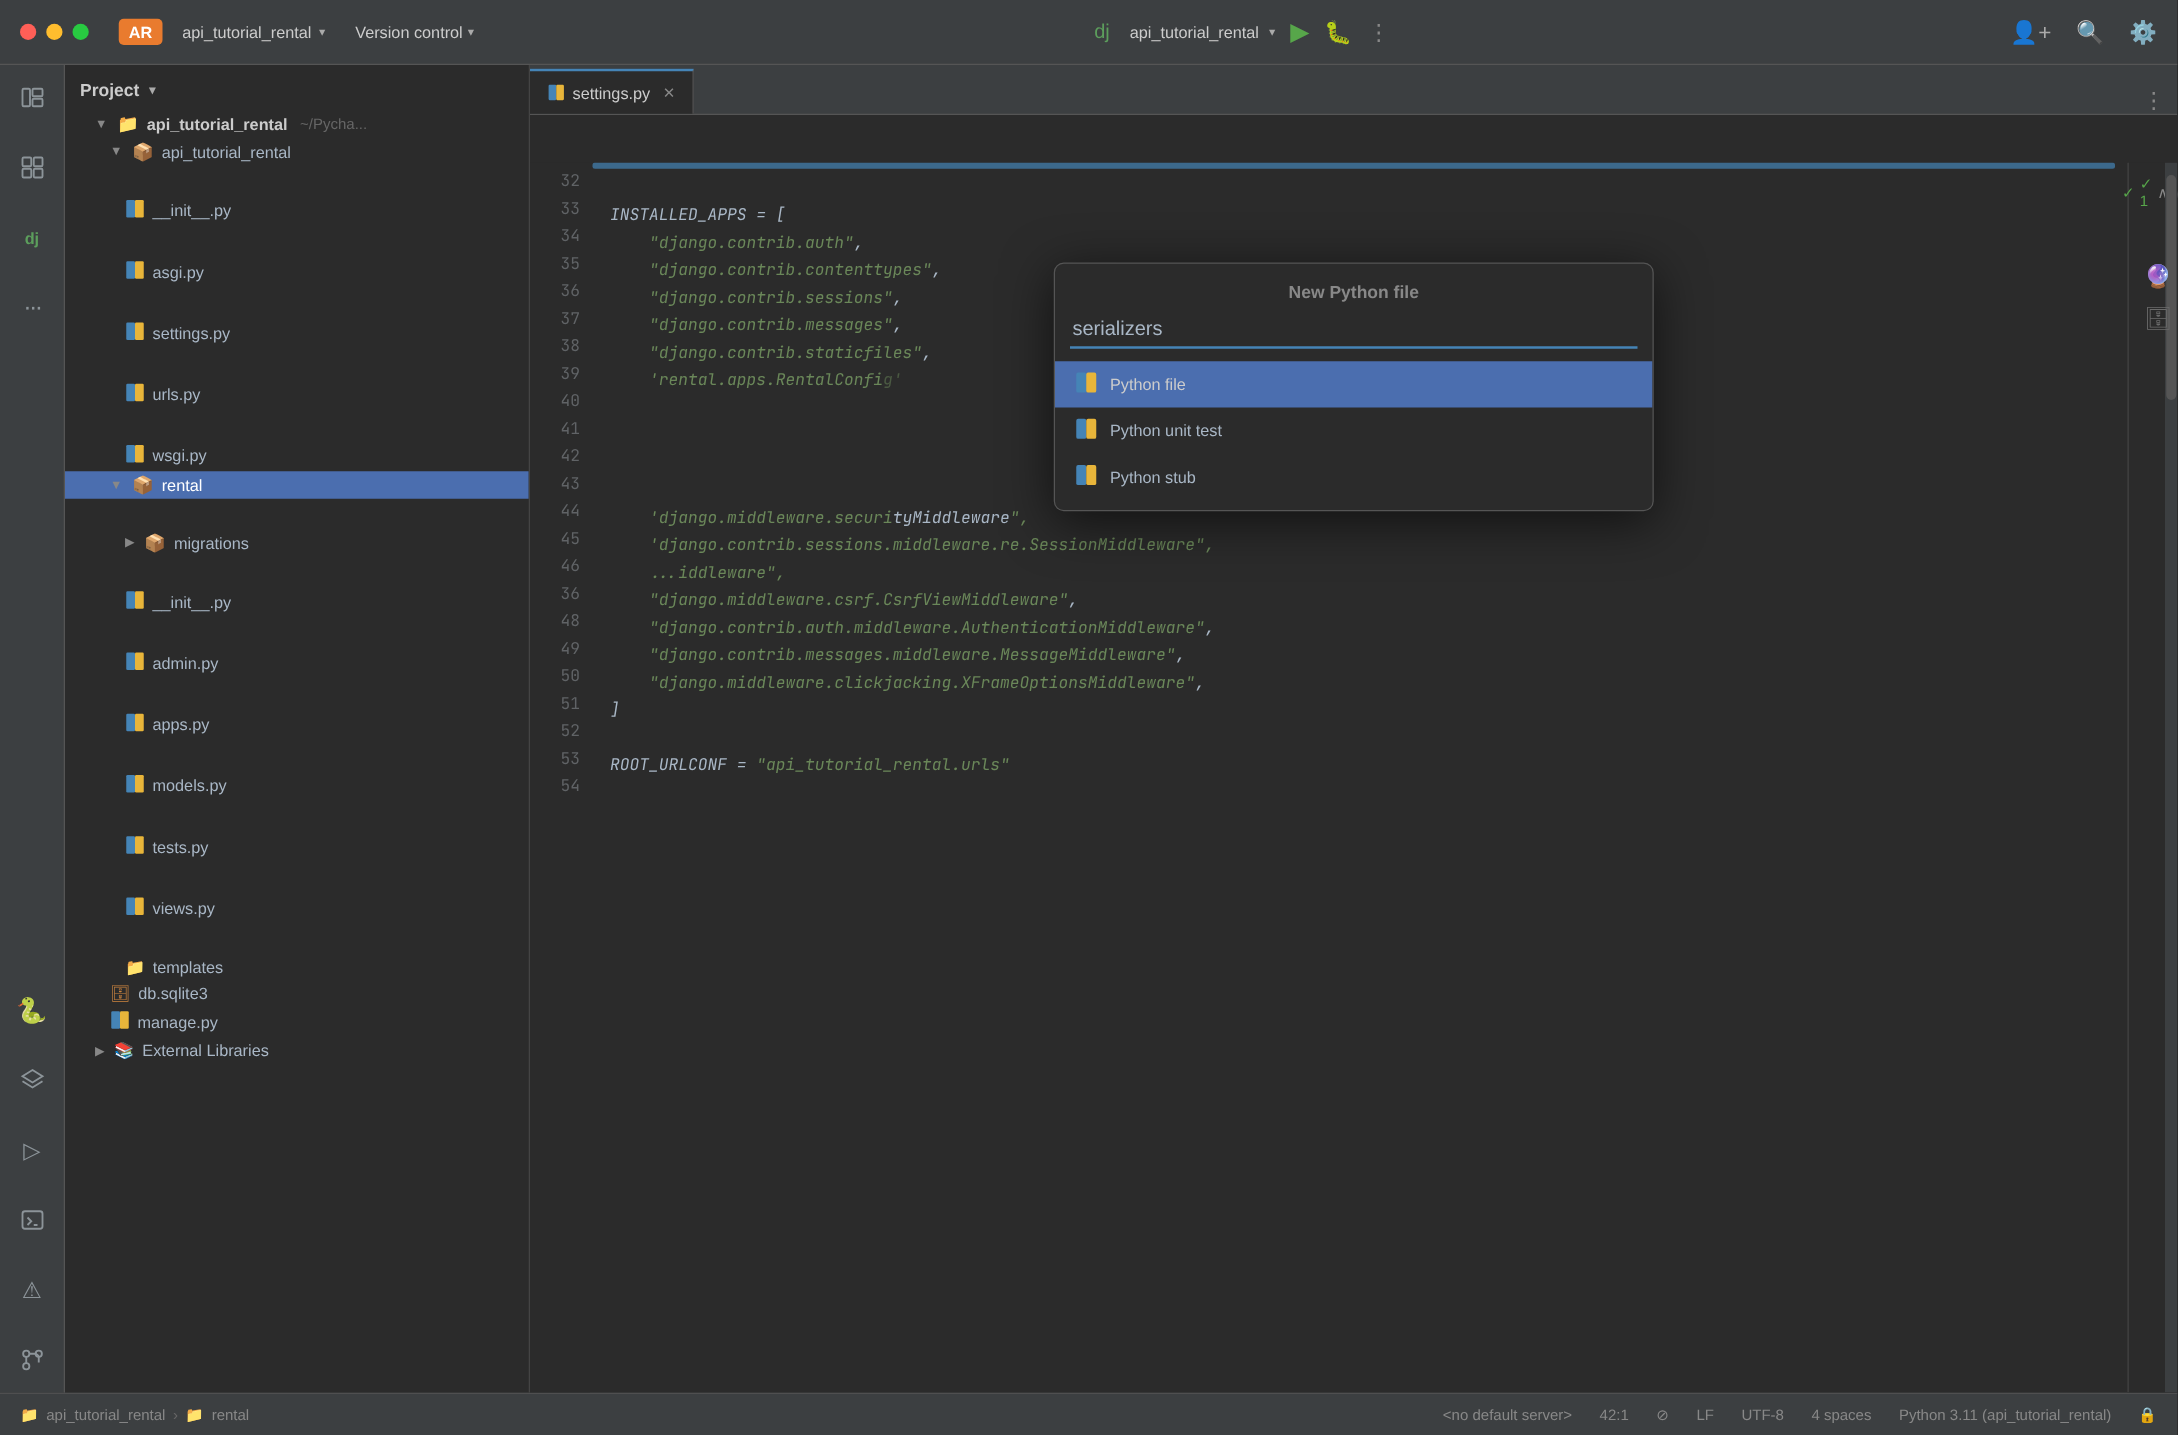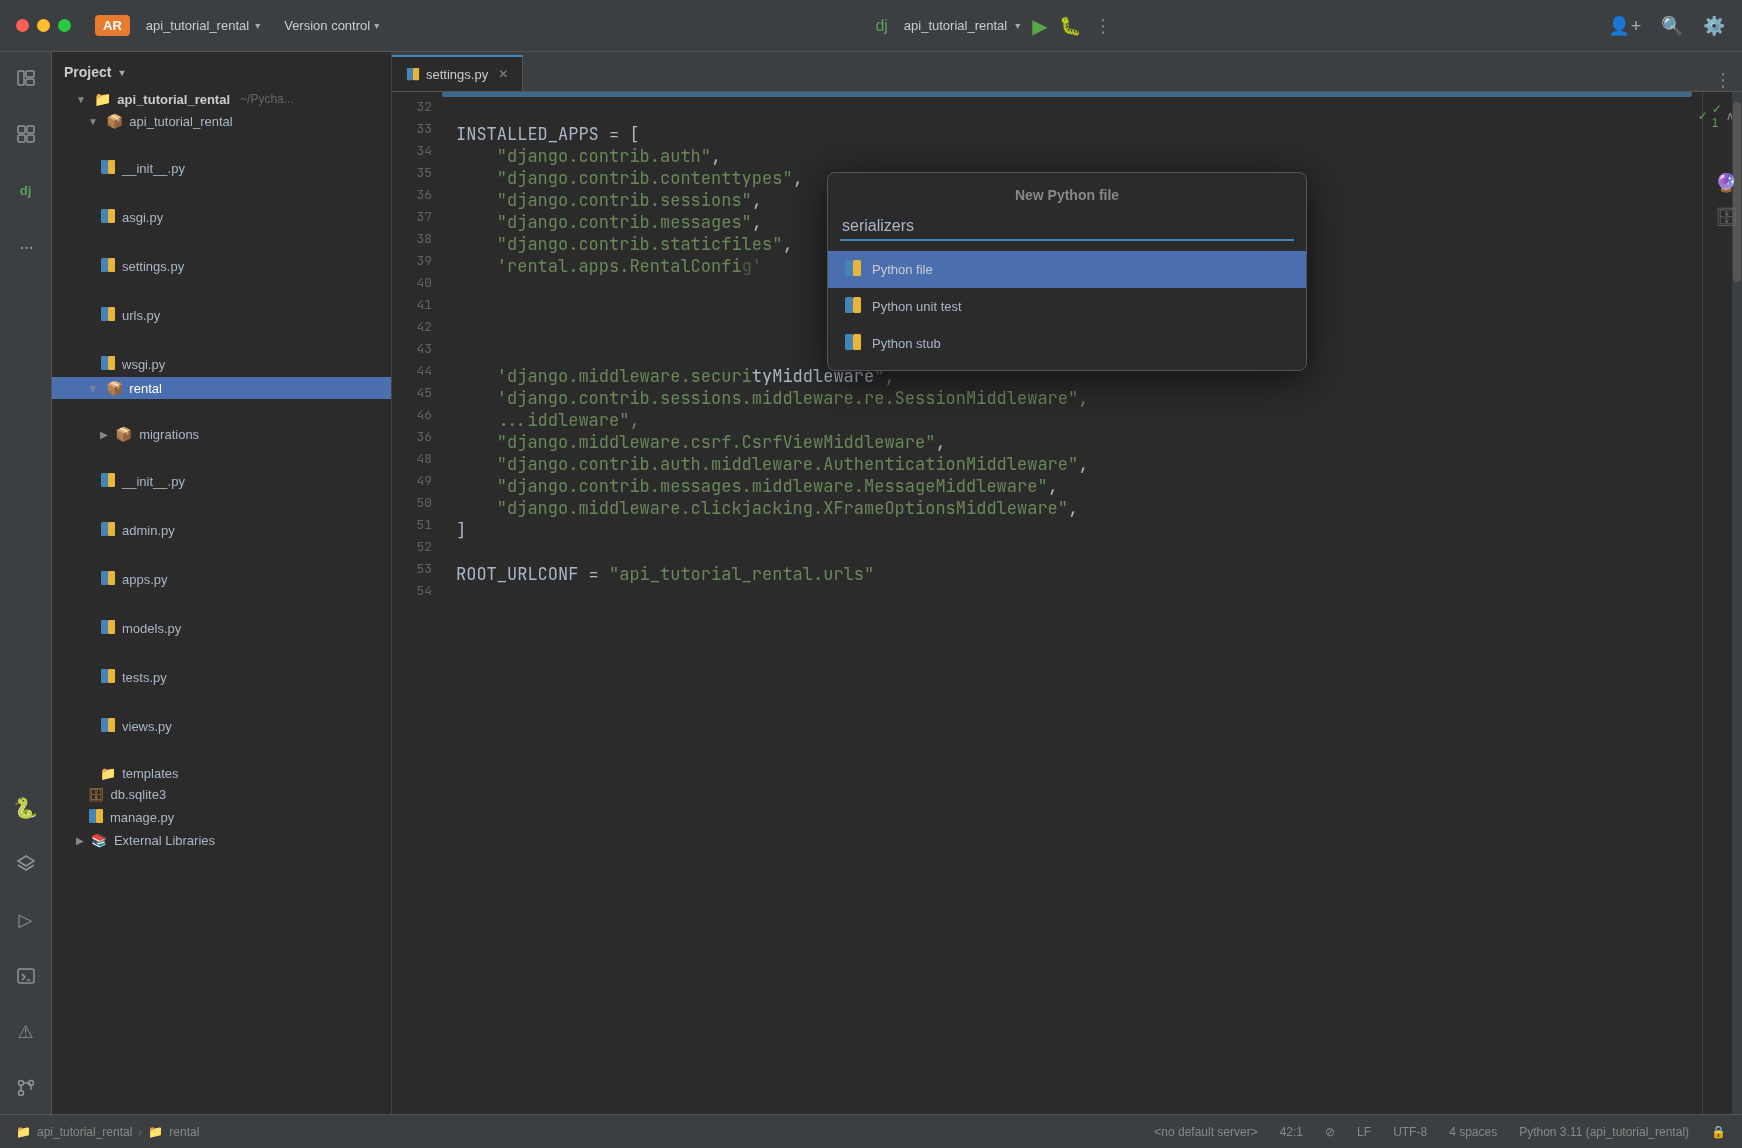--- a/index.html
+++ b/index.html
@@ -86,21 +86,21 @@
       width: 36px; height: 36px;
       display: flex; align-items: center; justify-content: center;
       color: #8c9499;
       font-size: 18px;
       cursor: pointer;
       border-radius: 4px;
     }
 
     
     .sidebar {
-      width: 340px;
+      width: 372px;
       background: #2b2b2b;
       border-right: 1px solid #444;
       overflow-y: auto;
       padding-top: 4px;
     }
     .sidebar-header {
       display: flex; align-items: center; gap: 8px;
       padding: 8px 12px;
       color: #ccc; font-size: 14px; font-weight: 600;
     }
@@ -150,40 +150,42 @@
     }
     .tab-close { font-size: 12px; color: #888; cursor: pointer; margin-left: 4px; }
     .tab-more { margin-left: auto; padding: 0 10px; color: #888; cursor: pointer; font-size: 18px; }
 
     
     .code-editor {
       flex: 1;
       display: flex;
       overflow: hidden;
       position: relative;
+      margin-top: 38px;
     }
     .line-numbers {
       width: 48px;
       background: #2b2b2b;
       color: #606366;
       font-family: "JetBrains Mono", "Courier New", monospace;
       font-size: 13px;
       line-height: 22px;
       text-align: right;
       padding: 4px 8px 4px 0;
       user-select: none;
     }
     .code-content {
       flex: 1;
       font-family: "JetBrains Mono", "Courier New", monospace;
-      font-size: 17px;
+      font-size: 13px;
       line-height: 22px;
       padding: 4px 0 4px 16px;
       overflow: hidden;
       position: relative;
+      font-style: italic;
     }
     .code-line { display: block; height: 22px; white-space: pre; }
     .str { color: #6a8759; }
     .var { color: #a9b7c6; }
     .bracket { color: #a9b7c6; }
 
     
     .editor-right-gutter {
       width: 40px;
       background: #2b2b2b;

